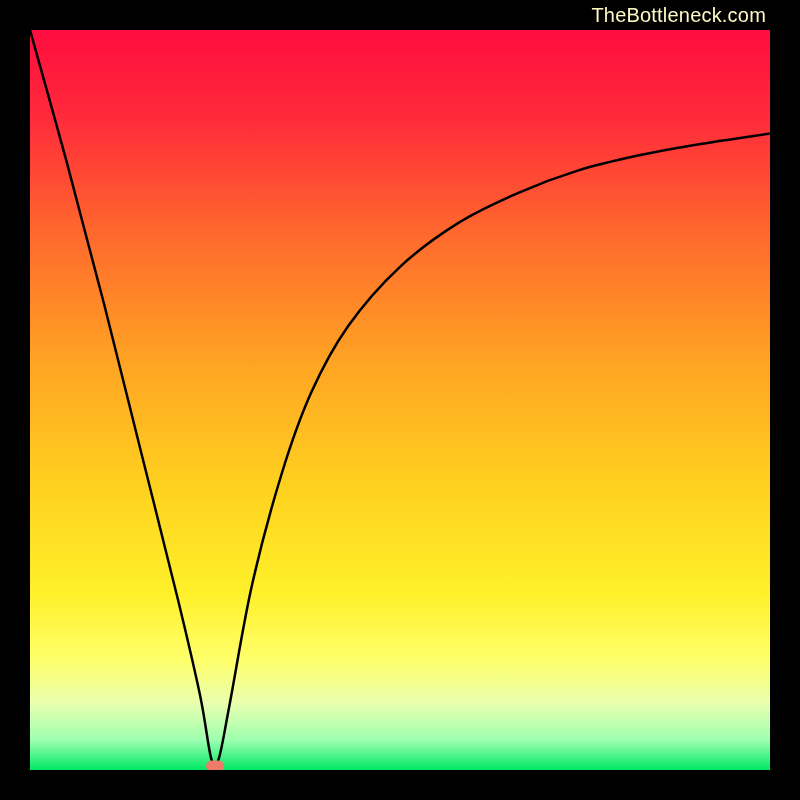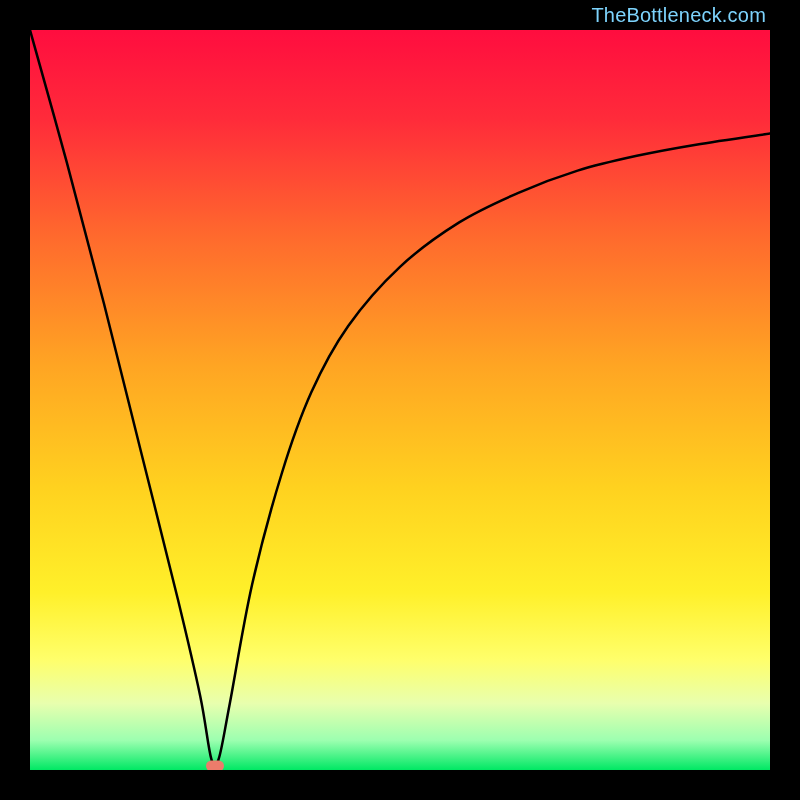--- a/index.html
+++ b/index.html
@@ -50,21 +50,21 @@
     position: absolute;
     width: 18px;
     height: 11px;
     border-radius: 6px;
     transform: translate(-50%, -50%);
   }
   .watermark {
     position: absolute;
     top: 4px;
     right: 34px;
-    color: #7dd3fc;
+    color: #fef9c3;
     font-size: 20px;
     font-weight: 500;
     letter-spacing: 0.2px;
   }
 </style>
 </head>
 <body>
 
 <div class="frame">
 

